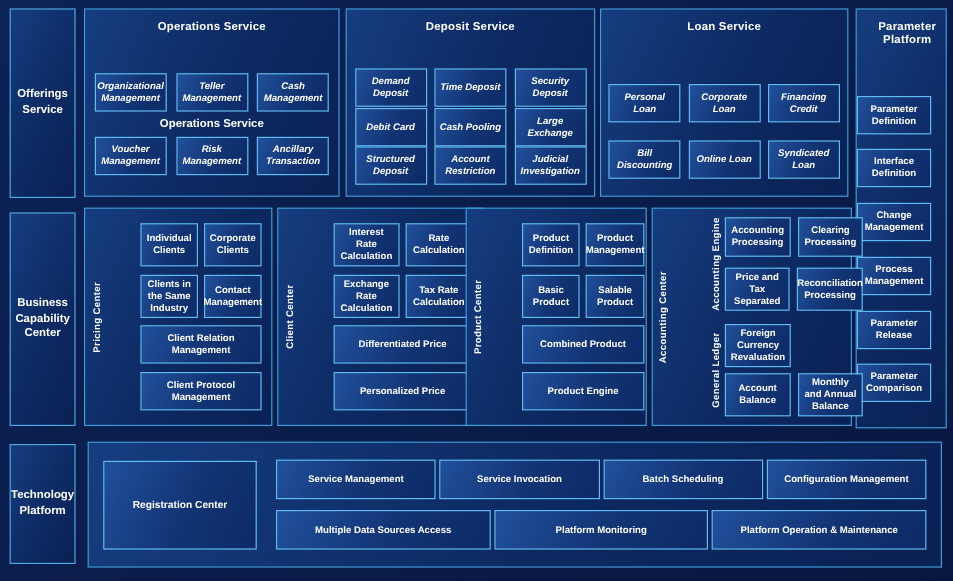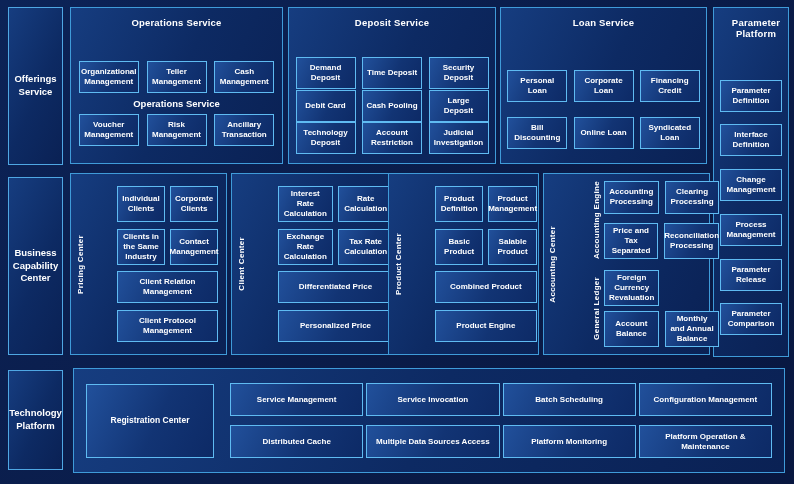--- a/index.html
+++ b/index.html
@@ -24,42 +24,42 @@
   .ptitle{
     text-align:center;font-weight:bold;font-size:9.5px;
     padding-top:9px;flex:0 0 auto;letter-spacing:.2px;
   }
   .box{
     box-sizing:border-box;display:flex;align-items:center;justify-content:center;
     text-align:center;font-weight:bold;font-size:8px;line-height:1.25;
     color:#fff;border:1.5px solid #5fbbf2;padding:2px 3px;
     background:linear-gradient(115deg,#21509b 0%,#123474 55%,#0d2a66 100%);
   }
-  .brow{display:flex;justify-content:space-evenly;align-items:flex-start;flex:0 0 auto;}
+  .brow{display:flex;justify-content:space-evenly;align-items:flex-start;flex:0 0 auto;font-style:italic;}
   .brow .box{width:60px;min-height:32px;}
   .col-even{flex:1;display:flex;flex-direction:column;justify-content:space-evenly;}
   .subtitle{text-align:center;font-weight:bold;font-size:9.5px;flex:0 0 auto;}
   .vlabel{
     writing-mode:vertical-rl;transform:rotate(180deg);
     font-weight:bold;font-size:8px;letter-spacing:.3px;
     display:flex;align-items:center;justify-content:center;text-align:center;
     white-space:nowrap;
   }
   .vrail{flex:0 0 18px;display:flex;align-items:center;justify-content:center;}
   .hpanel{flex-direction:row;}
   .mid-content{flex:1;display:flex;flex-direction:column;justify-content:space-evenly;padding:6px 8px 6px 0;}
   .grid2{display:flex;justify-content:space-between;}
   .grid2 .box{width:47.5%;min-height:36px;}
   .wide{width:100%;min-height:32px;}
   .acc-inner{flex:1;display:flex;flex-direction:column;justify-content:space-evenly;padding:5px 7px 5px 0;}
   .acc-sec{display:flex;}
   .acc-grid{flex:1;display:flex;flex-direction:column;justify-content:space-between;gap:5px;}
   .acc-row{display:flex;justify-content:space-between;gap:6px;}
   .acc-row .box{width:48%;min-height:33px;}
-  .param-body{flex:1;display:flex;flex-direction:column;justify-content:space-evenly;align-items:center;}
+  .param-body{flex:1;display:flex;flex-direction:column;justify-content:space-evenly;align-items:flex-start;}
   .param-body .box{width:62px;min-height:32px;}
   .tech{flex-direction:row;align-items:center;padding:0 12px;gap:16px;}
   .reg-box{width:128px;height:74px;flex:0 0 auto;font-size:8.5px;}
   .tech-grid{flex:1;display:flex;flex-direction:column;justify-content:center;gap:9px;}
   .tech-row{display:flex;gap:3px;justify-content:space-between;}
   .tech-row .box{flex:1;min-height:33px;font-size:8px;}
 </style>
 </head>
 <body>
 
@@ -90,24 +90,24 @@
     <div class="ptitle">Deposit Service</div>
     <div class="col-even">
       <div class="brow">
         <div class="box">Demand Deposit</div>
         <div class="box">Time Deposit</div>
         <div class="box">Security Deposit</div>
       </div>
       <div class="brow">
         <div class="box">Debit Card</div>
         <div class="box">Cash Pooling</div>
-        <div class="box">Large Deposit</div>
-      </div>
-      <div class="brow">
-        <div class="box">Technology Deposit</div>
+        <div class="box">Large Exchange</div>
+      </div>
+      <div class="brow">
+        <div class="box">Structured Deposit</div>
         <div class="box">Account Restriction</div>
         <div class="box">Judicial Investigation</div>
       </div>
     </div>
   </div>
 
   <div class="panel" style="left:500px;top:7px;width:207px;height:157px;">
     <div class="ptitle">Loan Service</div>
     <div class="col-even">
       <div class="brow">
@@ -229,21 +229,20 @@
   <div class="panel tech" style="left:73px;top:368px;width:712px;height:105px">
     <div class="box reg-box">Registration Center</div>
     <div class="tech-grid">
       <div class="tech-row">
         <div class="box">Service Management</div>
         <div class="box">Service Invocation</div>
         <div class="box">Batch Scheduling</div>
         <div class="box">Configuration Management</div>
       </div>
       <div class="tech-row">
-        <div class="box">Distributed Cache</div>
         <div class="box">Multiple Data Sources Access</div>
         <div class="box">Platform Monitoring</div>
         <div class="box">Platform Operation &amp; Maintenance</div>
       </div>
     </div>
   </div>
 
 </div>
 
 </body></html>

